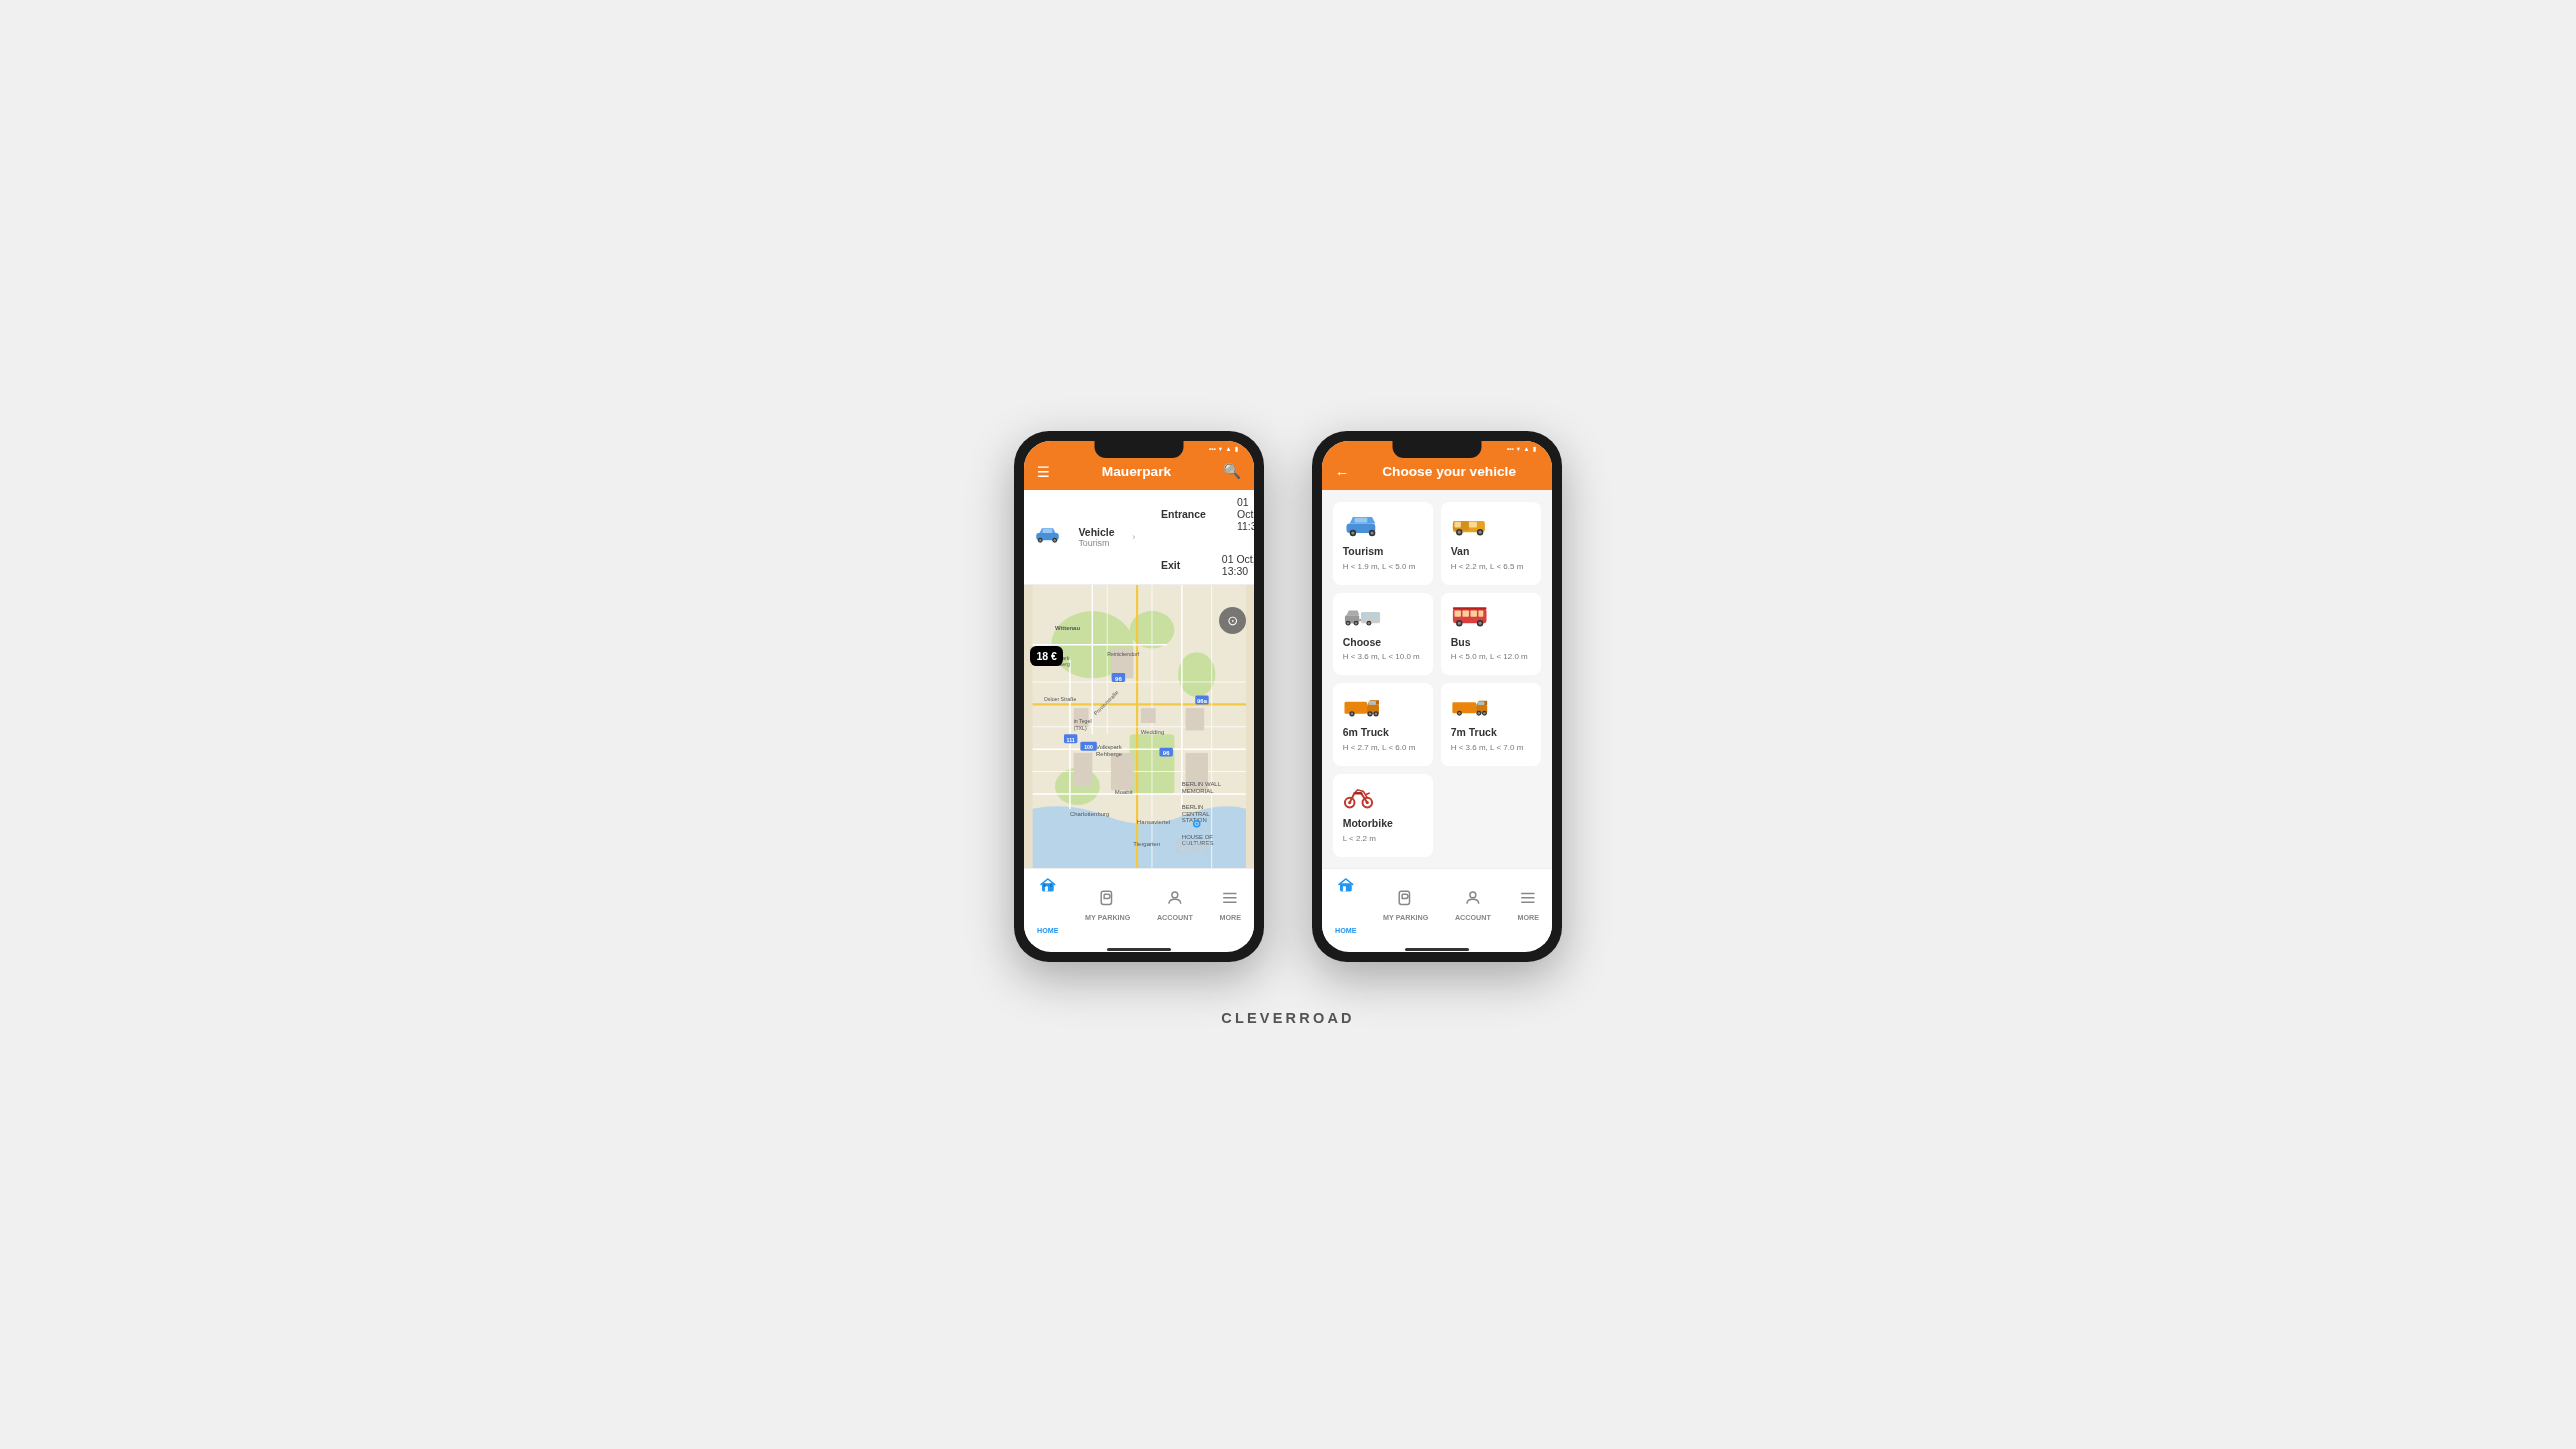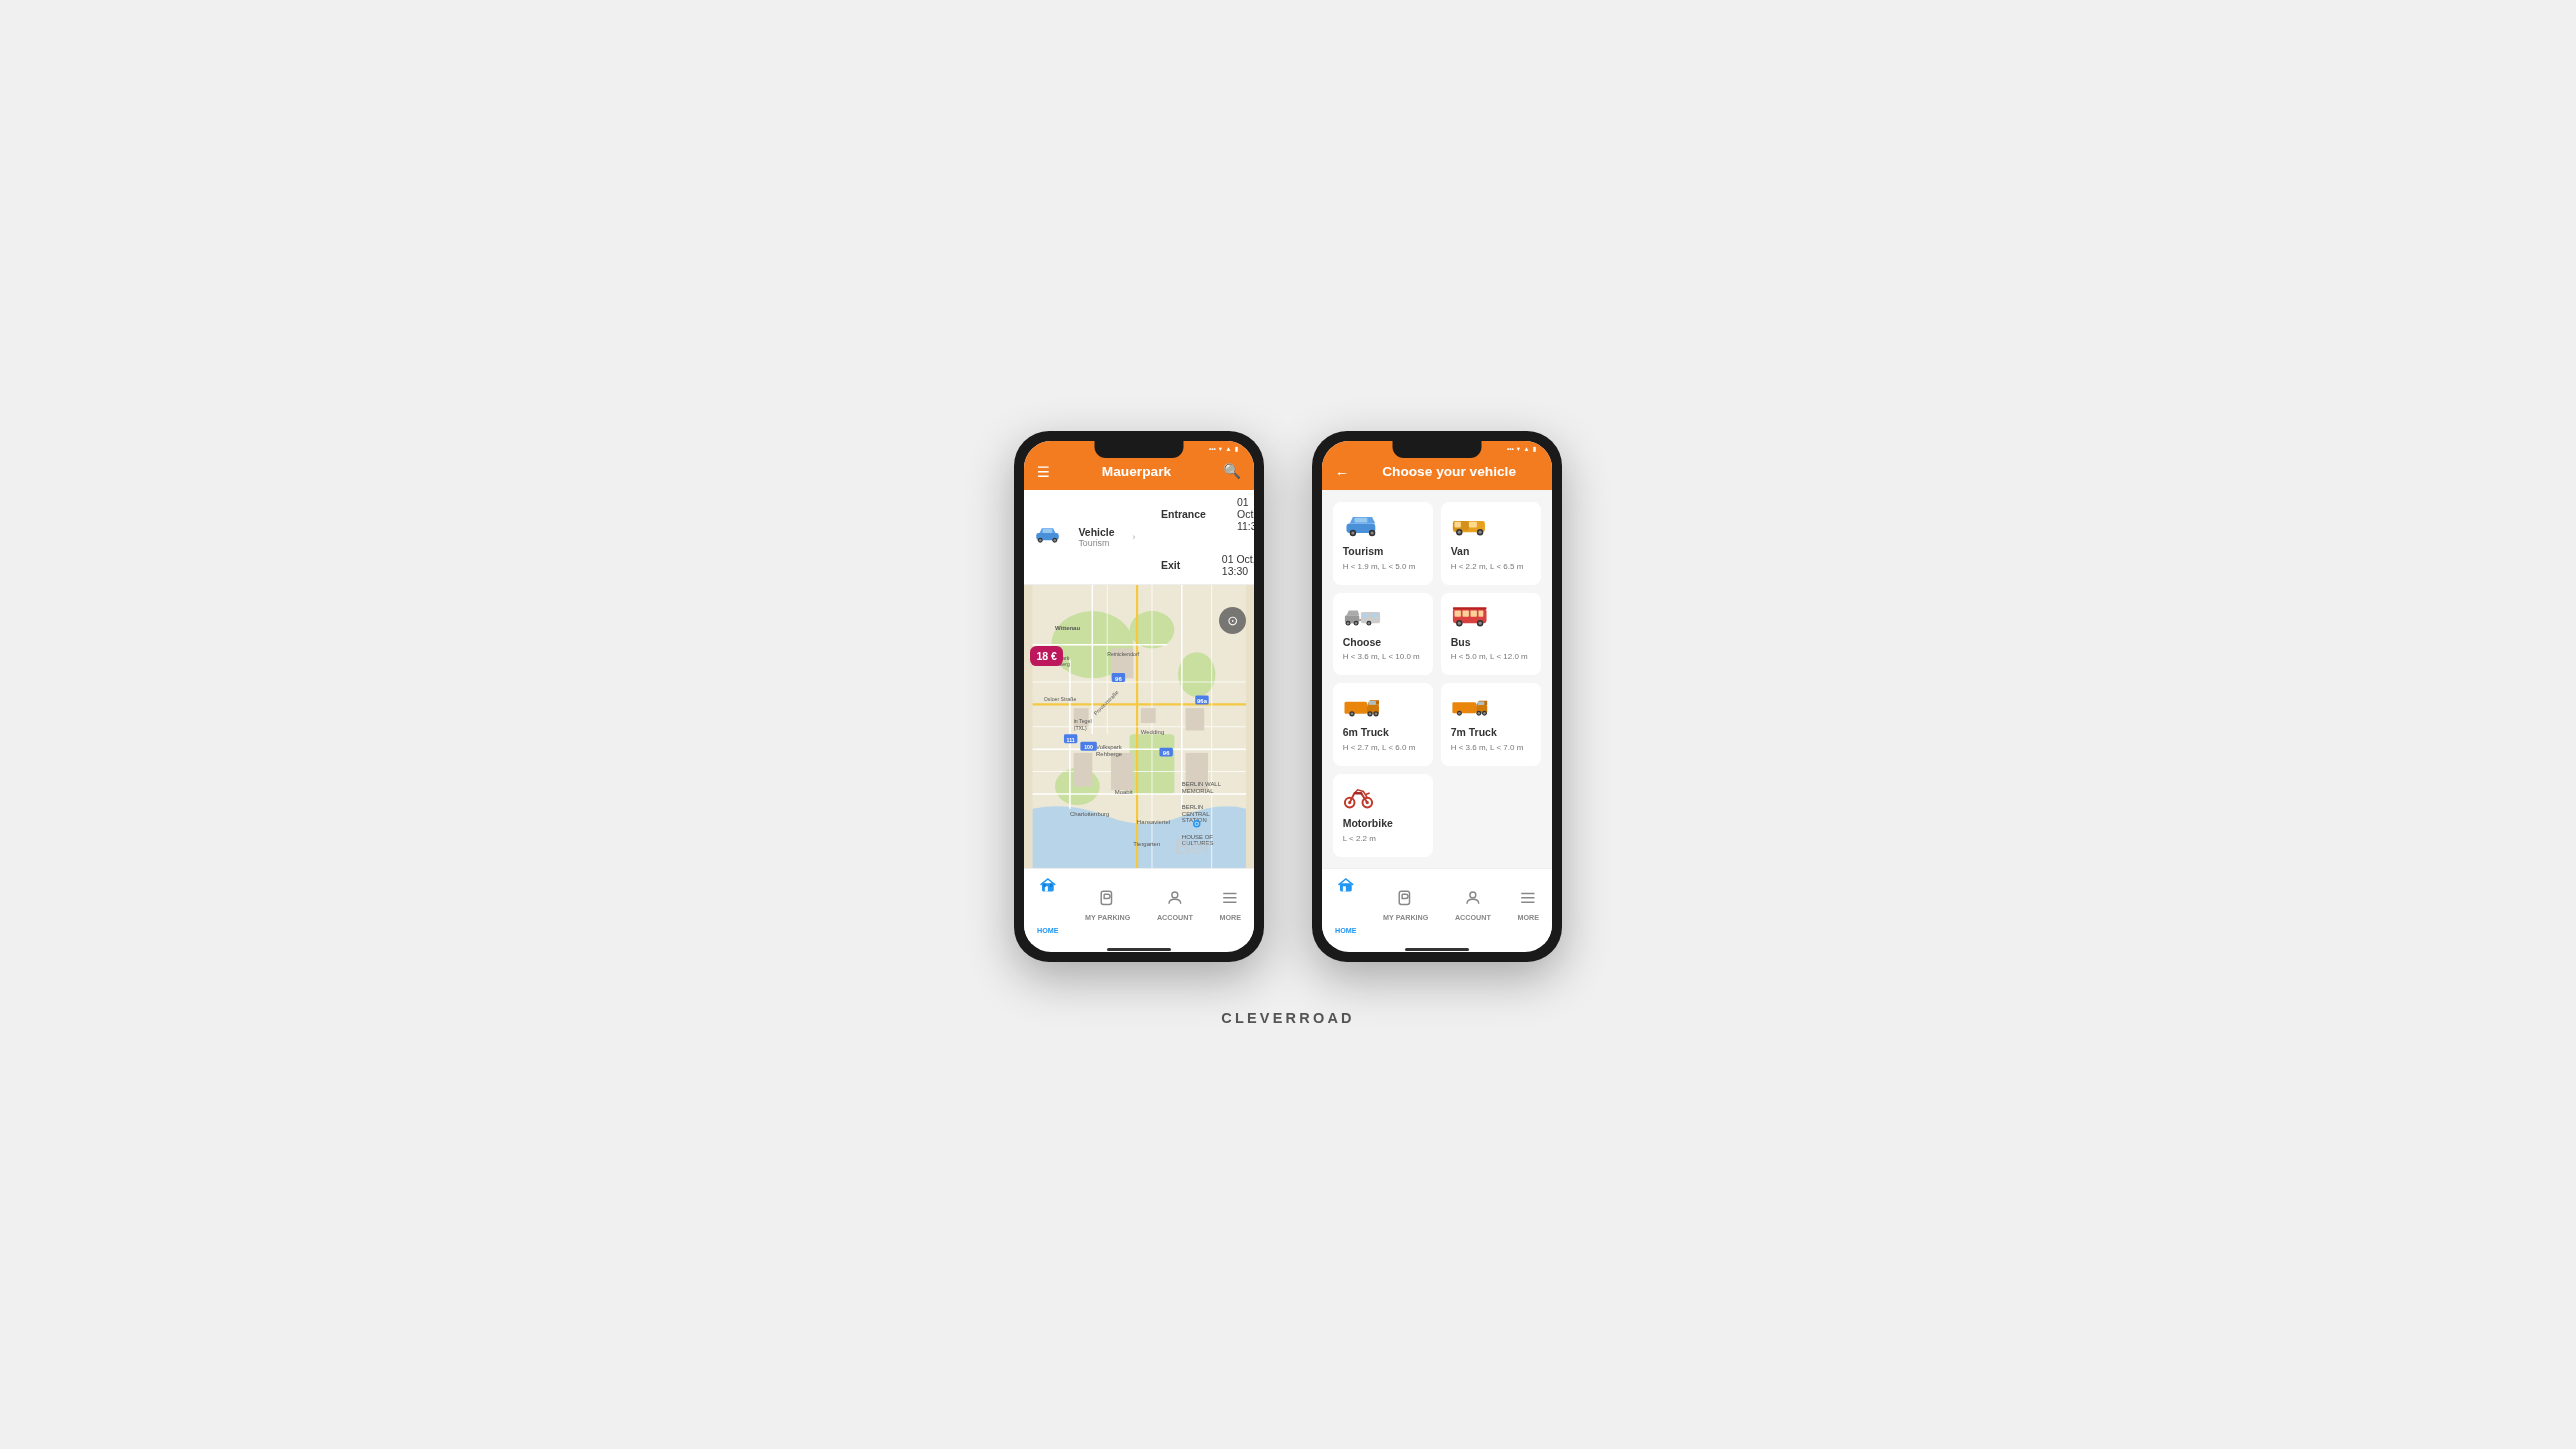--- a/index.html
+++ b/index.html
@@ -157,21 +157,21 @@
       background: #e8e0c8;
     }
     .map-svg {
       width: 100%;
       height: 100%;
     }
     .price-badge {
       position: absolute;
       top: 61px;
       left: 6.4px;
-      background: #be185d;
+      background: #000000;
       color: #fff;
       font-size: 10.5px;
       font-weight: 700;
       padding: 4px 6.4px;
       border-radius: 6.4px;
     }
     .compass-btn {
       position: absolute;
       top: 22.5px;
       right: 8px;

